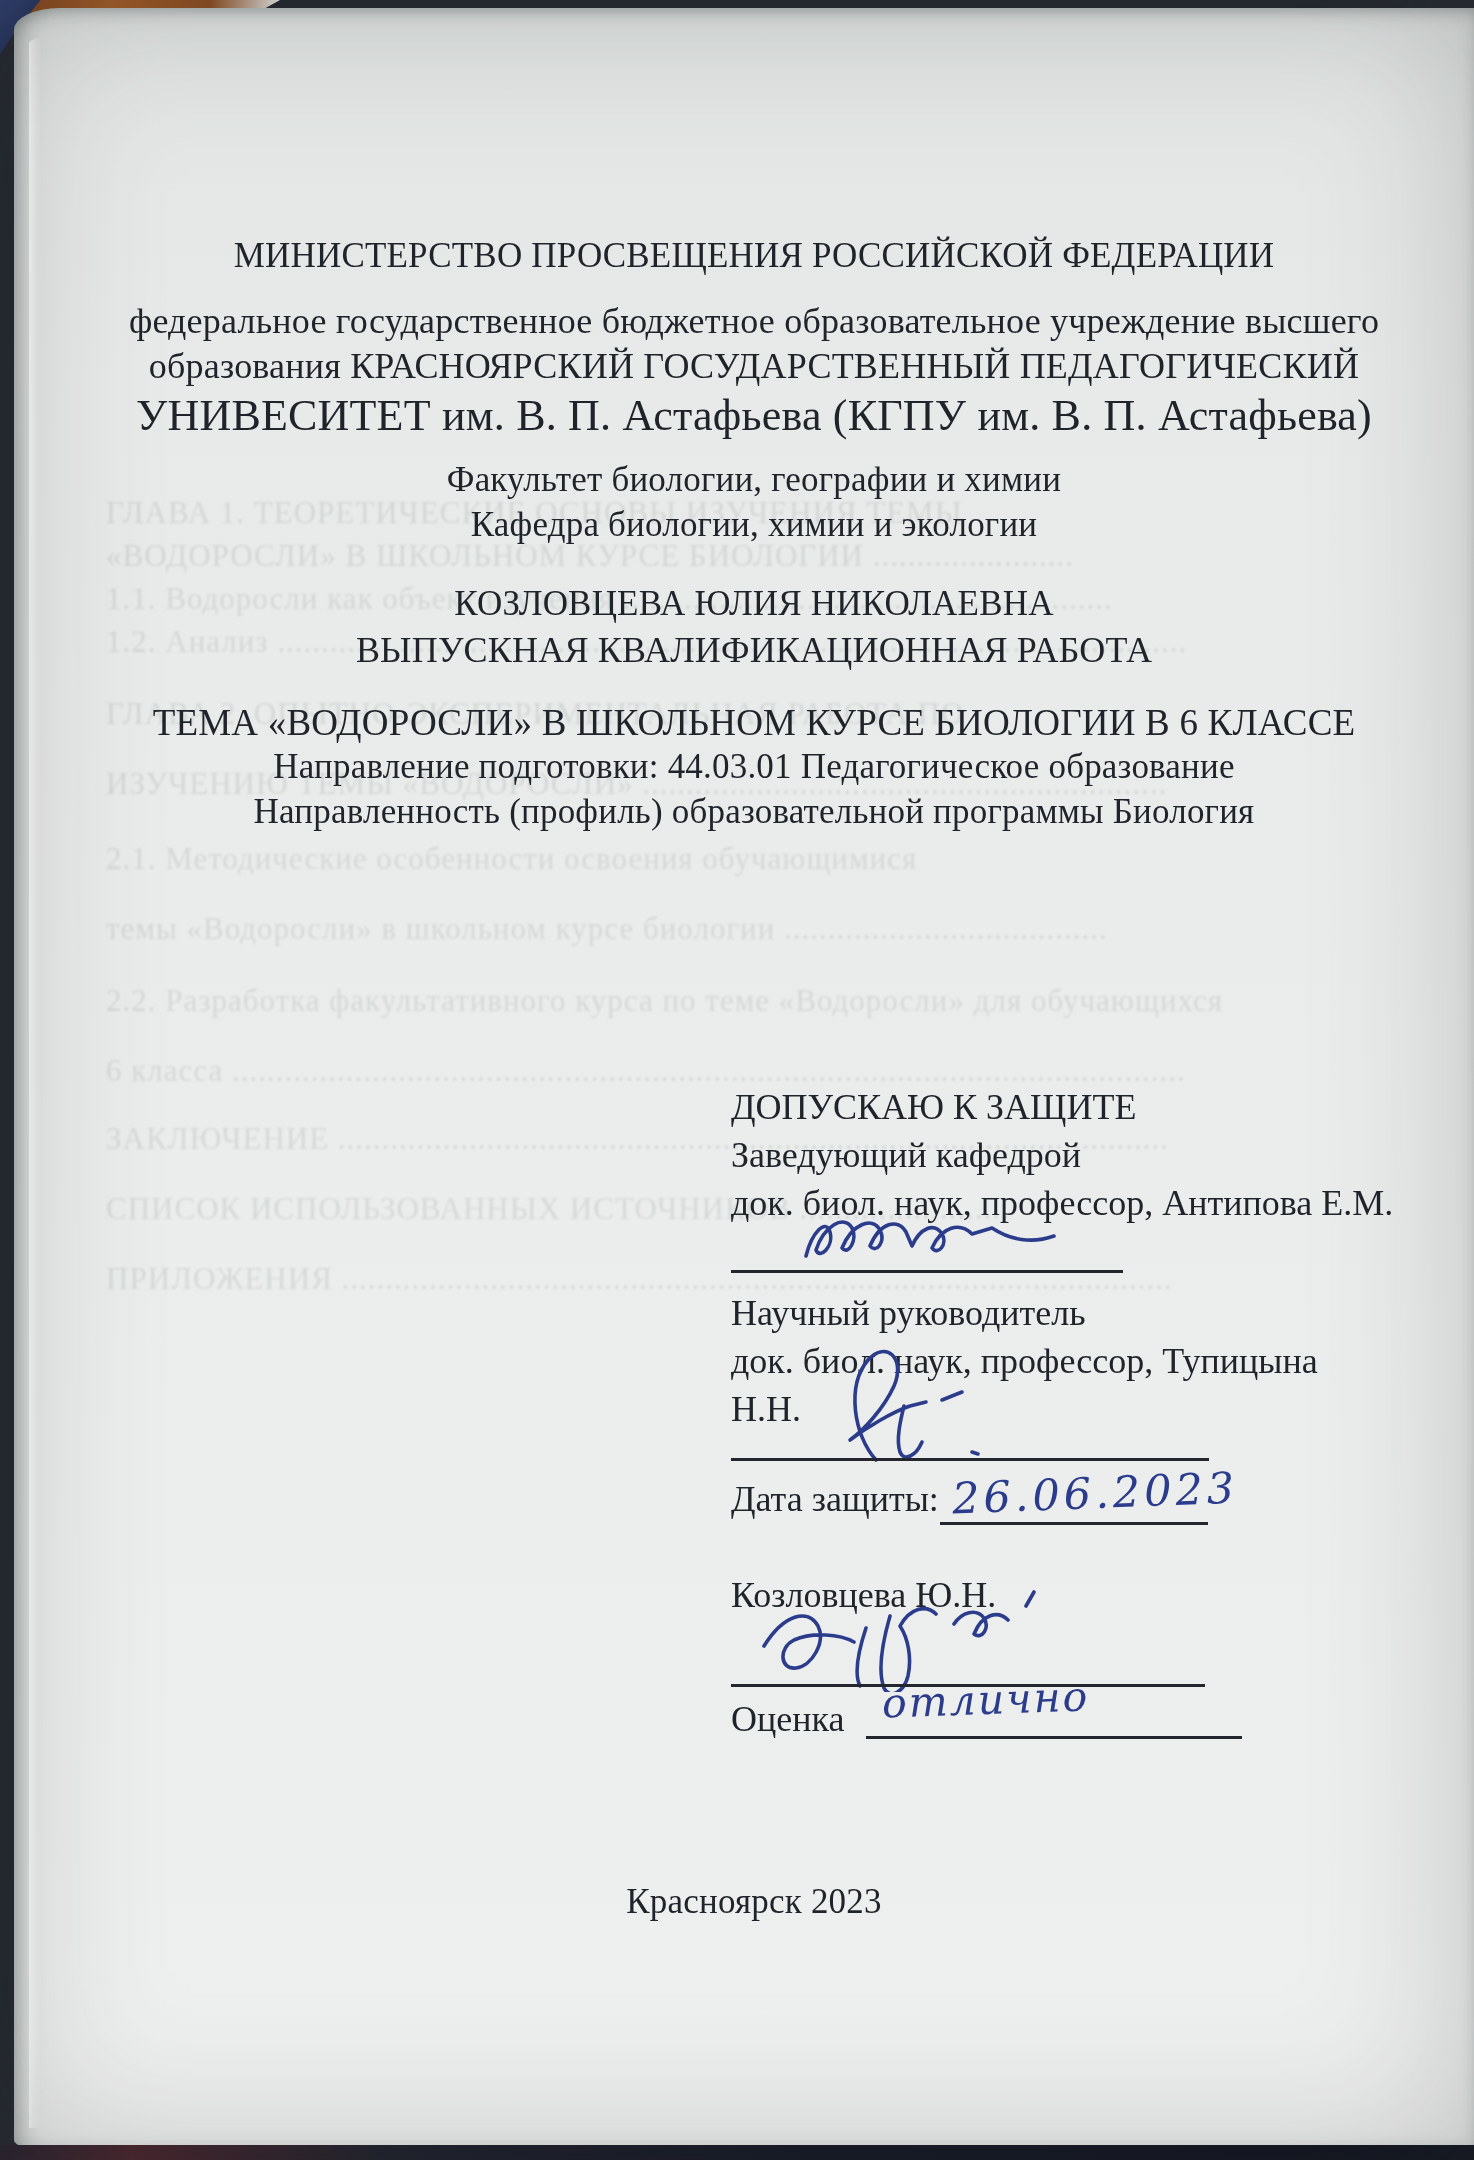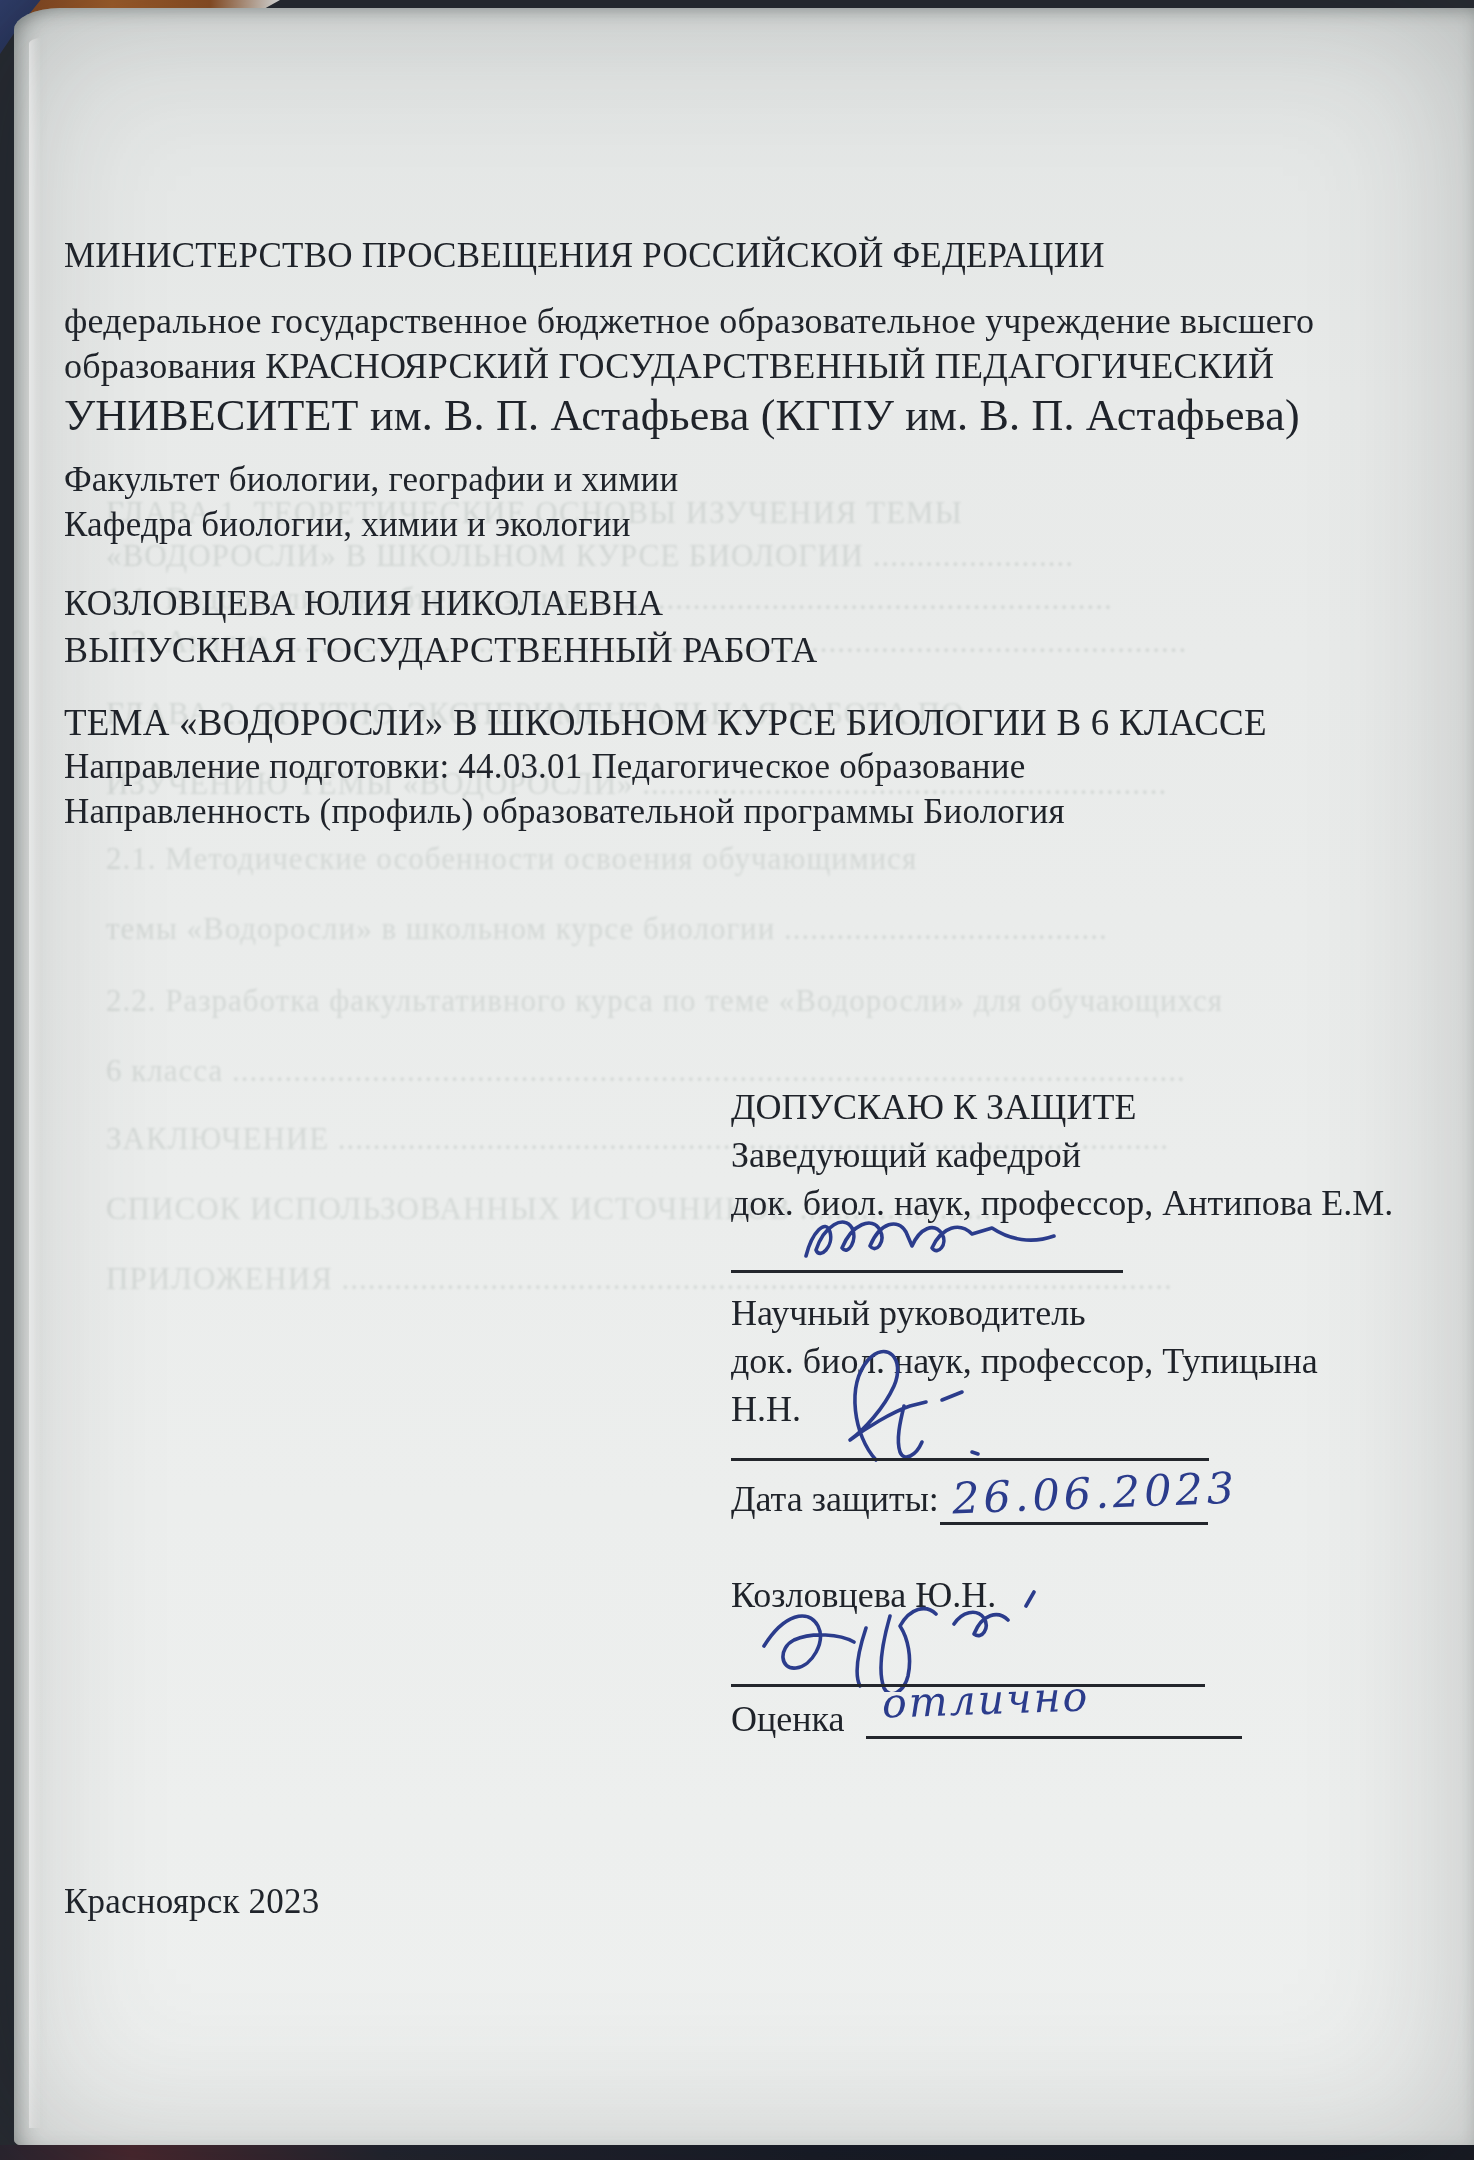--- a/index.html
+++ b/index.html
@@ -22,21 +22,21 @@
   .page{position:absolute;left:14px;right:0;top:8px;bottom:14px;
     background:linear-gradient(180deg,#e2e5e4 0%,#e8eae9 18%,#ebedec 55%,#eef0ef 100%);
     border-top-left-radius:46px 22px;border-bottom-left-radius:10px 6px;
     box-shadow:inset 18px 0 26px -16px rgba(70,78,76,.55),
                inset -6px 0 18px -10px rgba(110,118,114,.35),
                inset 0 14px 20px -14px rgba(90,98,95,.5);}
   .page-edge-highlight{position:absolute;left:15px;top:30px;bottom:18px;width:12px;
     background:linear-gradient(90deg,rgba(255,255,255,.9),rgba(255,255,255,0));
     border-top-left-radius:40px 20px;}
   .content{position:absolute;inset:0;color:#1f232a;}
-  .line{position:absolute;left:50px;right:30px;
+  .line{position:absolute;left:50px;right:30px;text-align:center;
     font-size:35px;letter-spacing:.2px;white-space:nowrap;}
   .b{font-weight:normal;}
   .rt{position:absolute;left:717px;width:560px;text-align:left;font-size:36px;white-space:nowrap;}
   .rule{position:absolute;height:0;border-bottom:3px solid #23262c;}
   .hand{font-family:"DejaVu Serif",serif;font-style:italic;color:var(--ink,#2b3c8c);}
   .hand-date{position:absolute;left:938px;top:1460px;font-size:43px;letter-spacing:4px;
     transform:rotate(-2.2deg);}
   .hand-grade{position:absolute;left:868px;top:1668px;font-size:41px;letter-spacing:2px;
     transform:rotate(-2deg);}
   .sig{position:absolute;}
@@ -77,21 +77,21 @@
 
       <div class="line" style="top:228px">МИНИСТЕРСТВО ПРОСВЕЩЕНИЯ РОССИЙСКОЙ ФЕДЕРАЦИИ</div>
       <div class="line" style="top:292px;font-size:36px">федеральное государственное бюджетное образовательное учреждение высшего</div>
       <div class="line" style="top:337px;font-size:36px">образования КРАСНОЯРСКИЙ ГОСУДАРСТВЕННЫЙ ПЕДАГОГИЧЕСКИЙ</div>
       <div class="line" style="top:382px;font-size:44px">УНИВЕСИТЕТ им. В. П. Астафьева (КГПУ им. В. П. Астафьева)</div>
 
       <div class="line" style="top:452px">Факультет биологии, географии и химии</div>
       <div class="line" style="top:497px">Кафедра биологии, химии и экологии</div>
 
       <div class="line b" style="top:576px">КОЗЛОВЦЕВА ЮЛИЯ НИКОЛАЕВНА</div>
-      <div class="line" style="top:621px;font-size:36px">ВЫПУСКНАЯ ГОСУДАРСТВЕННЫЙ РАБОТА</div>
+      <div class="line" style="top:621px;font-size:36px">ВЫПУСКНАЯ КВАЛИФИКАЦИОННАЯ РАБОТА</div>
 
       <div class="line b" style="top:693px;font-size:37px">ТЕМА «ВОДОРОСЛИ» В ШКОЛЬНОМ КУРСЕ БИОЛОГИИ В 6 КЛАССЕ</div>
       <div class="line" style="top:739px">Направление подготовки: 44.03.01 Педагогическое образование</div>
       <div class="line" style="top:784px">Направленность (профиль) образовательной программы Биология</div>
 
       <div class="rt" style="top:1078px">ДОПУСКАЮ К ЗАЩИТЕ</div>
       <div class="rt" style="top:1126px">Заведующий кафедрой</div>
       <div class="rt" style="top:1174px">док. биол. наук, профессор, Антипова Е.М.</div>
 
       <svg class="sig" style="left:782px;top:1192px" width="270" height="78" viewBox="0 0 270 78">

